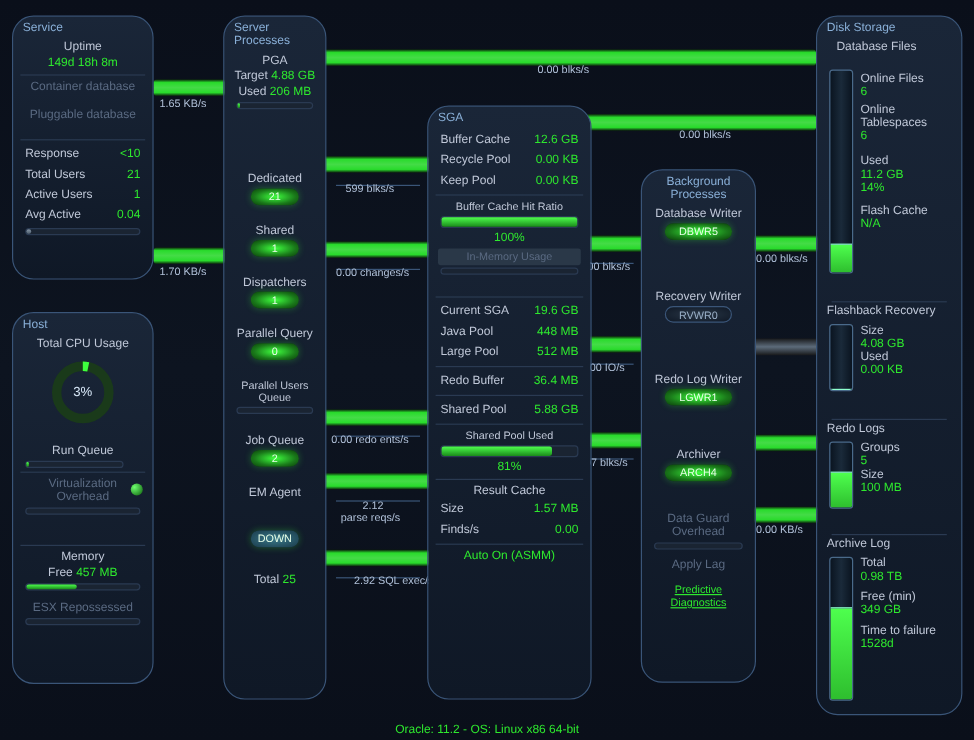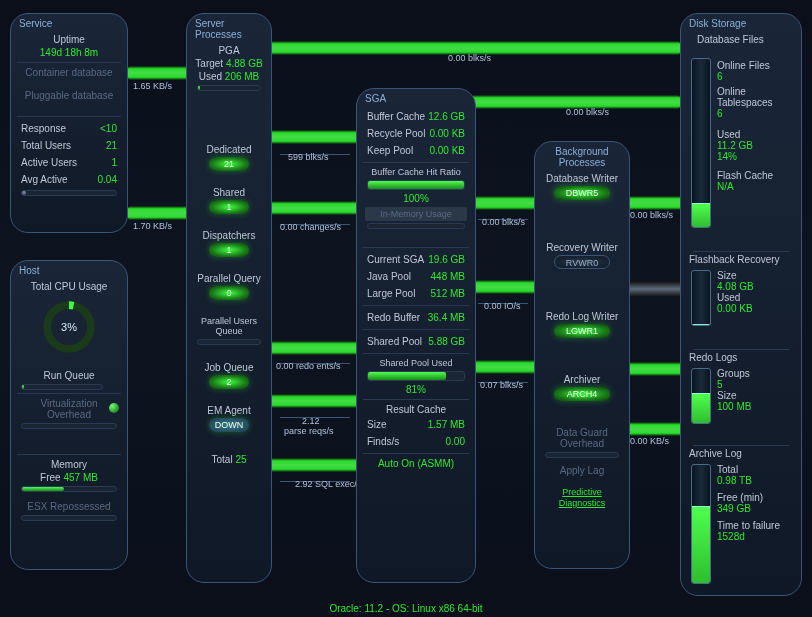--- a/index.html
+++ b/index.html
@@ -213,26 +213,26 @@
   <div style="height:14px"></div>
   <div class="rowc lbl" style="font-size:9px;">Parallel Users Queue</div>
   <div class="bar">
       <div class="bar-fill" style="width:0%"></div>
     </div>
   <div style="height:14px"></div>
   <div class="rowc lbl">Job Queue</div>
   <div class="rowc"><span class="pill">2</span></div>
   <div style="height:14px"></div>
   <div class="rowc lbl">EM Agent</div>
-  <div class="rowc"><span class="pill" style="background:radial-gradient(ellipse,#3a7a8a,#1a3a4a);">DOWN</span></div>
+  <div class="rowc"><span class="pill" style="background:radial-gradient(ellipse,#3a7a8a,#1a3a4a);margin-top:24px;">DOWN</span></div>
   <div style="height:20px"></div>
   <div class="rowc"><span class="lbl">Total</span>&nbsp;<span class="val">25</span></div>
 </div>
 
-<div class="panel" style="left:356px; top:88px; width:120px; height:495px;">
+<div class="panel" style="left:356px; top:88px; width:137px; height:495px;">
   <div class="panel-title">SGA</div>
   <div class="row">
       <span class="lbl">Buffer Cache</span>
       <span class="val">12.6 GB</span>
     </div>
   <div class="row">
       <span class="lbl">Recycle Pool</span>
       <span class="val">0.00 KB</span>
     </div>
   <div class="row">

